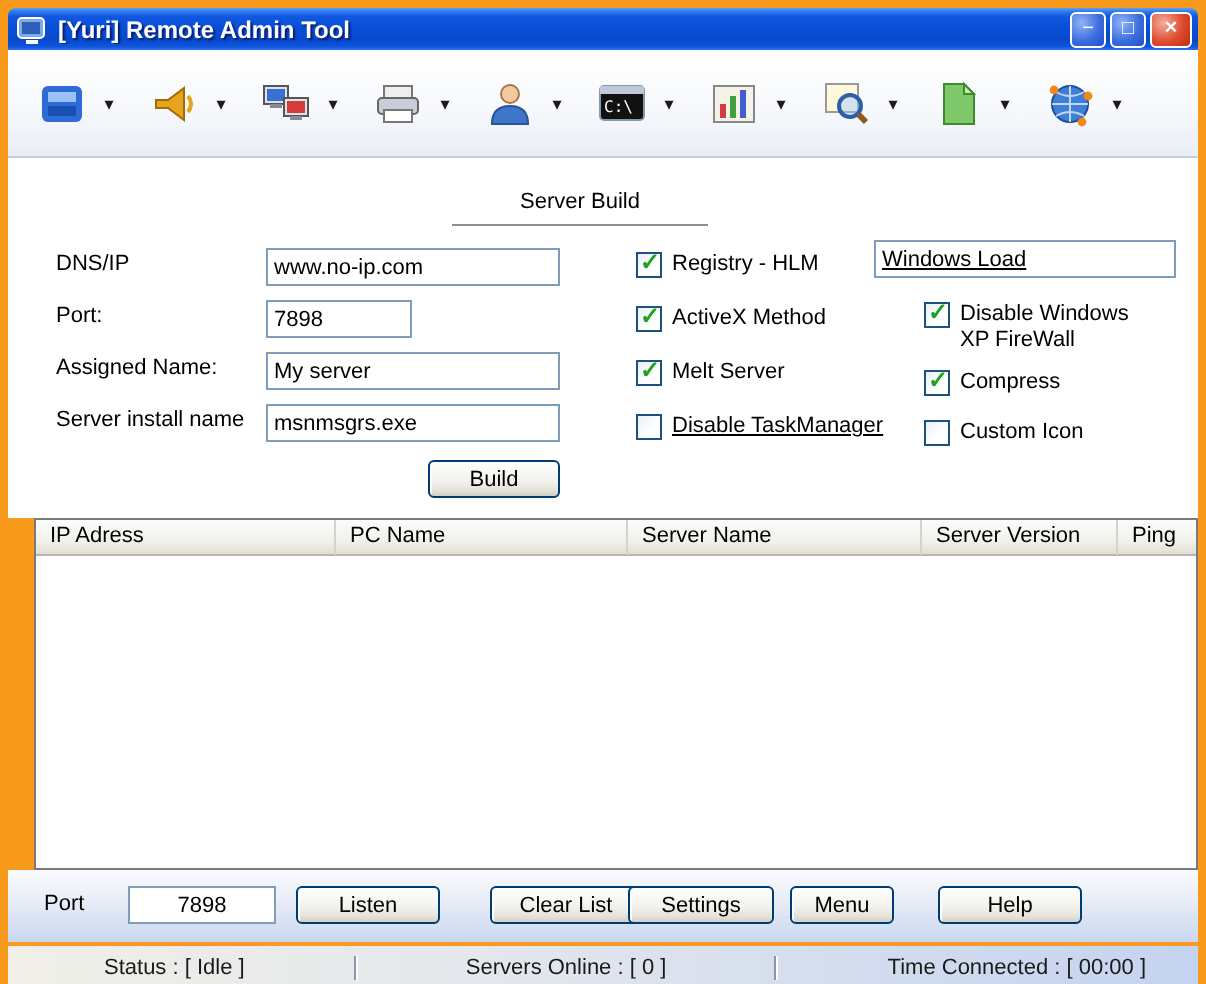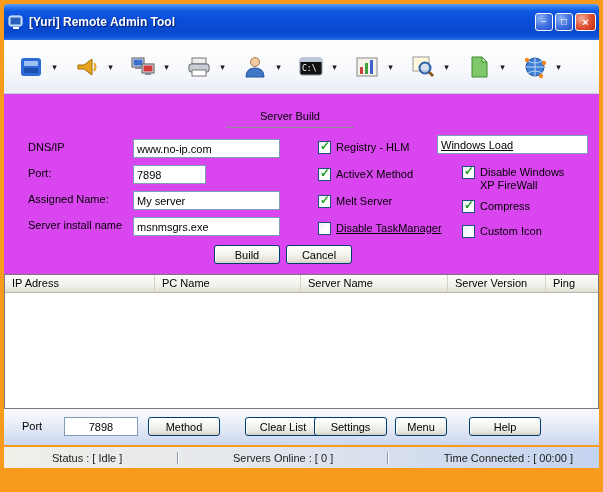--- a/index.html
+++ b/index.html
@@ -4,21 +4,21 @@
 <style>
   html,body{margin:0;padding:0;background:#555;}
   *{box-sizing:border-box;}
   .frame{
     width:603px;height:492px;background:#F89B1C;padding:4px;
     font-family:"Liberation Sans",sans-serif;position:relative;
     outline:1px solid #B06A00;
   }
   
   .titlebar{
-    height:36px;border-radius:4px 4px 0 0;
+    height:21px;border-radius:4px 4px 0 0;
     background:linear-gradient(180deg,#5EA0F8 0%,#2F7CF0 8%,#1058E2 20%,#0A4ED8 45%,#0848CC 75%,#0E55DC 92%,#2F73E8 100%);
     display:flex;align-items:center;gap:5px;padding:0 3px;
   }
   .app-icon{width:17px;height:17px;display:flex;align-items:center;justify-content:center;}
   .title{flex:1;color:#fff;font-size:12px;font-weight:bold;text-shadow:1px 1px 1px rgba(0,20,90,.85);white-space:nowrap;overflow:hidden;}
   .win-controls{display:flex;gap:2px;align-items:center;}
   .wbtn{
     width:18px;height:18px;padding:0;border:1px solid #fff;border-radius:3px;
     color:#fff;font-size:10px;line-height:1;display:flex;align-items:center;justify-content:center;
     cursor:pointer;
@@ -28,21 +28,21 @@
   
   .toolbar{
     height:54px;display:flex;align-items:center;gap:10px;padding-left:10px;
     background:linear-gradient(180deg,#FFFFFF 0%,#F7F9FC 55%,#E9EEF6 100%);
     border-bottom:1px solid #C6CEDB;
   }
   .tgroup{display:flex;align-items:center;gap:1px;}
   .tbtn{width:34px;height:36px;border:none;background:transparent;padding:0;display:flex;align-items:center;justify-content:center;cursor:pointer;}
   .tdrop{width:11px;height:36px;border:none;background:transparent;padding:0;font-size:9px;color:#1a1a1a;display:flex;align-items:center;justify-content:center;cursor:pointer;}
   
-  .build{position:relative;height:180px;background:#d946ef;font-size:11px;color:#000;}
+  .build{position:relative;height:180px;background:#ffffff;font-size:11px;color:#000;}
   .build-title{position:absolute;left:222px;top:16px;width:128px;text-align:center;padding-bottom:5px;border-bottom:1px solid #8E8E8E;font-size:11px;}
   .flabel{position:absolute;white-space:nowrap;}
   .ti{
     position:absolute;height:19px;border:1px solid #7F9DB9;background:#fff;
     font:11px "Liberation Sans",sans-serif;padding:1px 3px;color:#000;
   }
   .cb{position:absolute;display:flex;align-items:flex-start;gap:5px;cursor:default;}
   .cb .box{
     width:13px;height:13px;flex:0 0 13px;border:1px solid #1C5180;position:relative;
     background:linear-gradient(135deg,#E9EFF6 0%,#FFFFFF 60%);
@@ -52,21 +52,21 @@
   }
   .cbl{line-height:1.2;}
   .cbl.wrap{width:92px;}
   .xpbtn{
     position:absolute;height:19px;border:1px solid #003C74;border-radius:3px;
     background:linear-gradient(180deg,#FFFFFF 0%,#F2F1EC 55%,#E4E2D8 85%,#D2CEC2 100%);
     box-shadow:inset 1px 1px 0 #FFFFFF;
     font:11px "Liberation Sans",sans-serif;color:#000;cursor:pointer;
   }
   
-  .grid{height:135px;border:1px solid #7A7A7A;background:#14b8a6;display:flex;flex-direction:column;}
+  .grid{height:176px;border:1px solid #7A7A7A;background:#14b8a6;display:flex;flex-direction:column;margin-left:13px;}
   .ghead{display:flex;height:18px;}
   .gh{
     padding:2px 7px;font-size:11px;white-space:nowrap;overflow:hidden;
     background:linear-gradient(180deg,#FCFCFB 0%,#F1F0E9 65%,#E0DED2 100%);
     border-right:1px solid #D5D2C8;border-bottom:1px solid #B8B5AA;cursor:pointer;
   }
   .gh.last{flex:1;border-right:none;}
   .gbody{flex:1;background:#fff;}
   
   .bottombar{
@@ -290,38 +290,37 @@
     <label class="cb" style="left:458px;top:106px;">
       <span class="box checked"></span>
       <span class="cbl">Compress</span>
     </label>
     <label class="cb" style="left:458px;top:131px;">
       <span class="box"></span>
       <span class="cbl">Custom Icon</span>
     </label>
 
     <button class="xpbtn" style="left:210px;top:151px;width:66px;">Build</button>
-    <button class="xpbtn" style="left:282px;top:151px;width:66px;">Cancel</button>
   </div>
 
   <div class="grid">
     <div class="ghead">
       <div class="gh" style="width:150px;">IP Adress</div>
       <div class="gh" style="width:146px;">PC Name</div>
       <div class="gh" style="width:147px;">Server Name</div>
       <div class="gh" style="width:98px;">Server Version</div>
       <div class="gh last">Ping</div>
     </div>
     <div class="gbody"></div>
   </div>
 
   <div class="bottombar">
     <span class="plabel">Port</span>
     <input class="ti port-in" value="7898" style="">
-    <button class="xpbtn" style="left:144px;top:8px;width:72px;">Method</button>
+    <button class="xpbtn" style="left:144px;top:8px;width:72px;">Listen</button>
     <button class="xpbtn" style="left:225px;top:8px;width:76px;margin-left:16px;">Clear List</button>
     <button class="xpbtn" style="left:310px;top:8px;width:73px;">Settings</button>
     <button class="xpbtn" style="left:391px;top:8px;width:52px;">Menu</button>
     <button class="xpbtn" style="left:465px;top:8px;width:72px;">Help</button>
   </div>
 
   <div class="statusbar">
     <span>Status : [ Idle ]</span>
     <span class="ssep"></span>
     <span>Servers Online : [ 0 ]</span>

